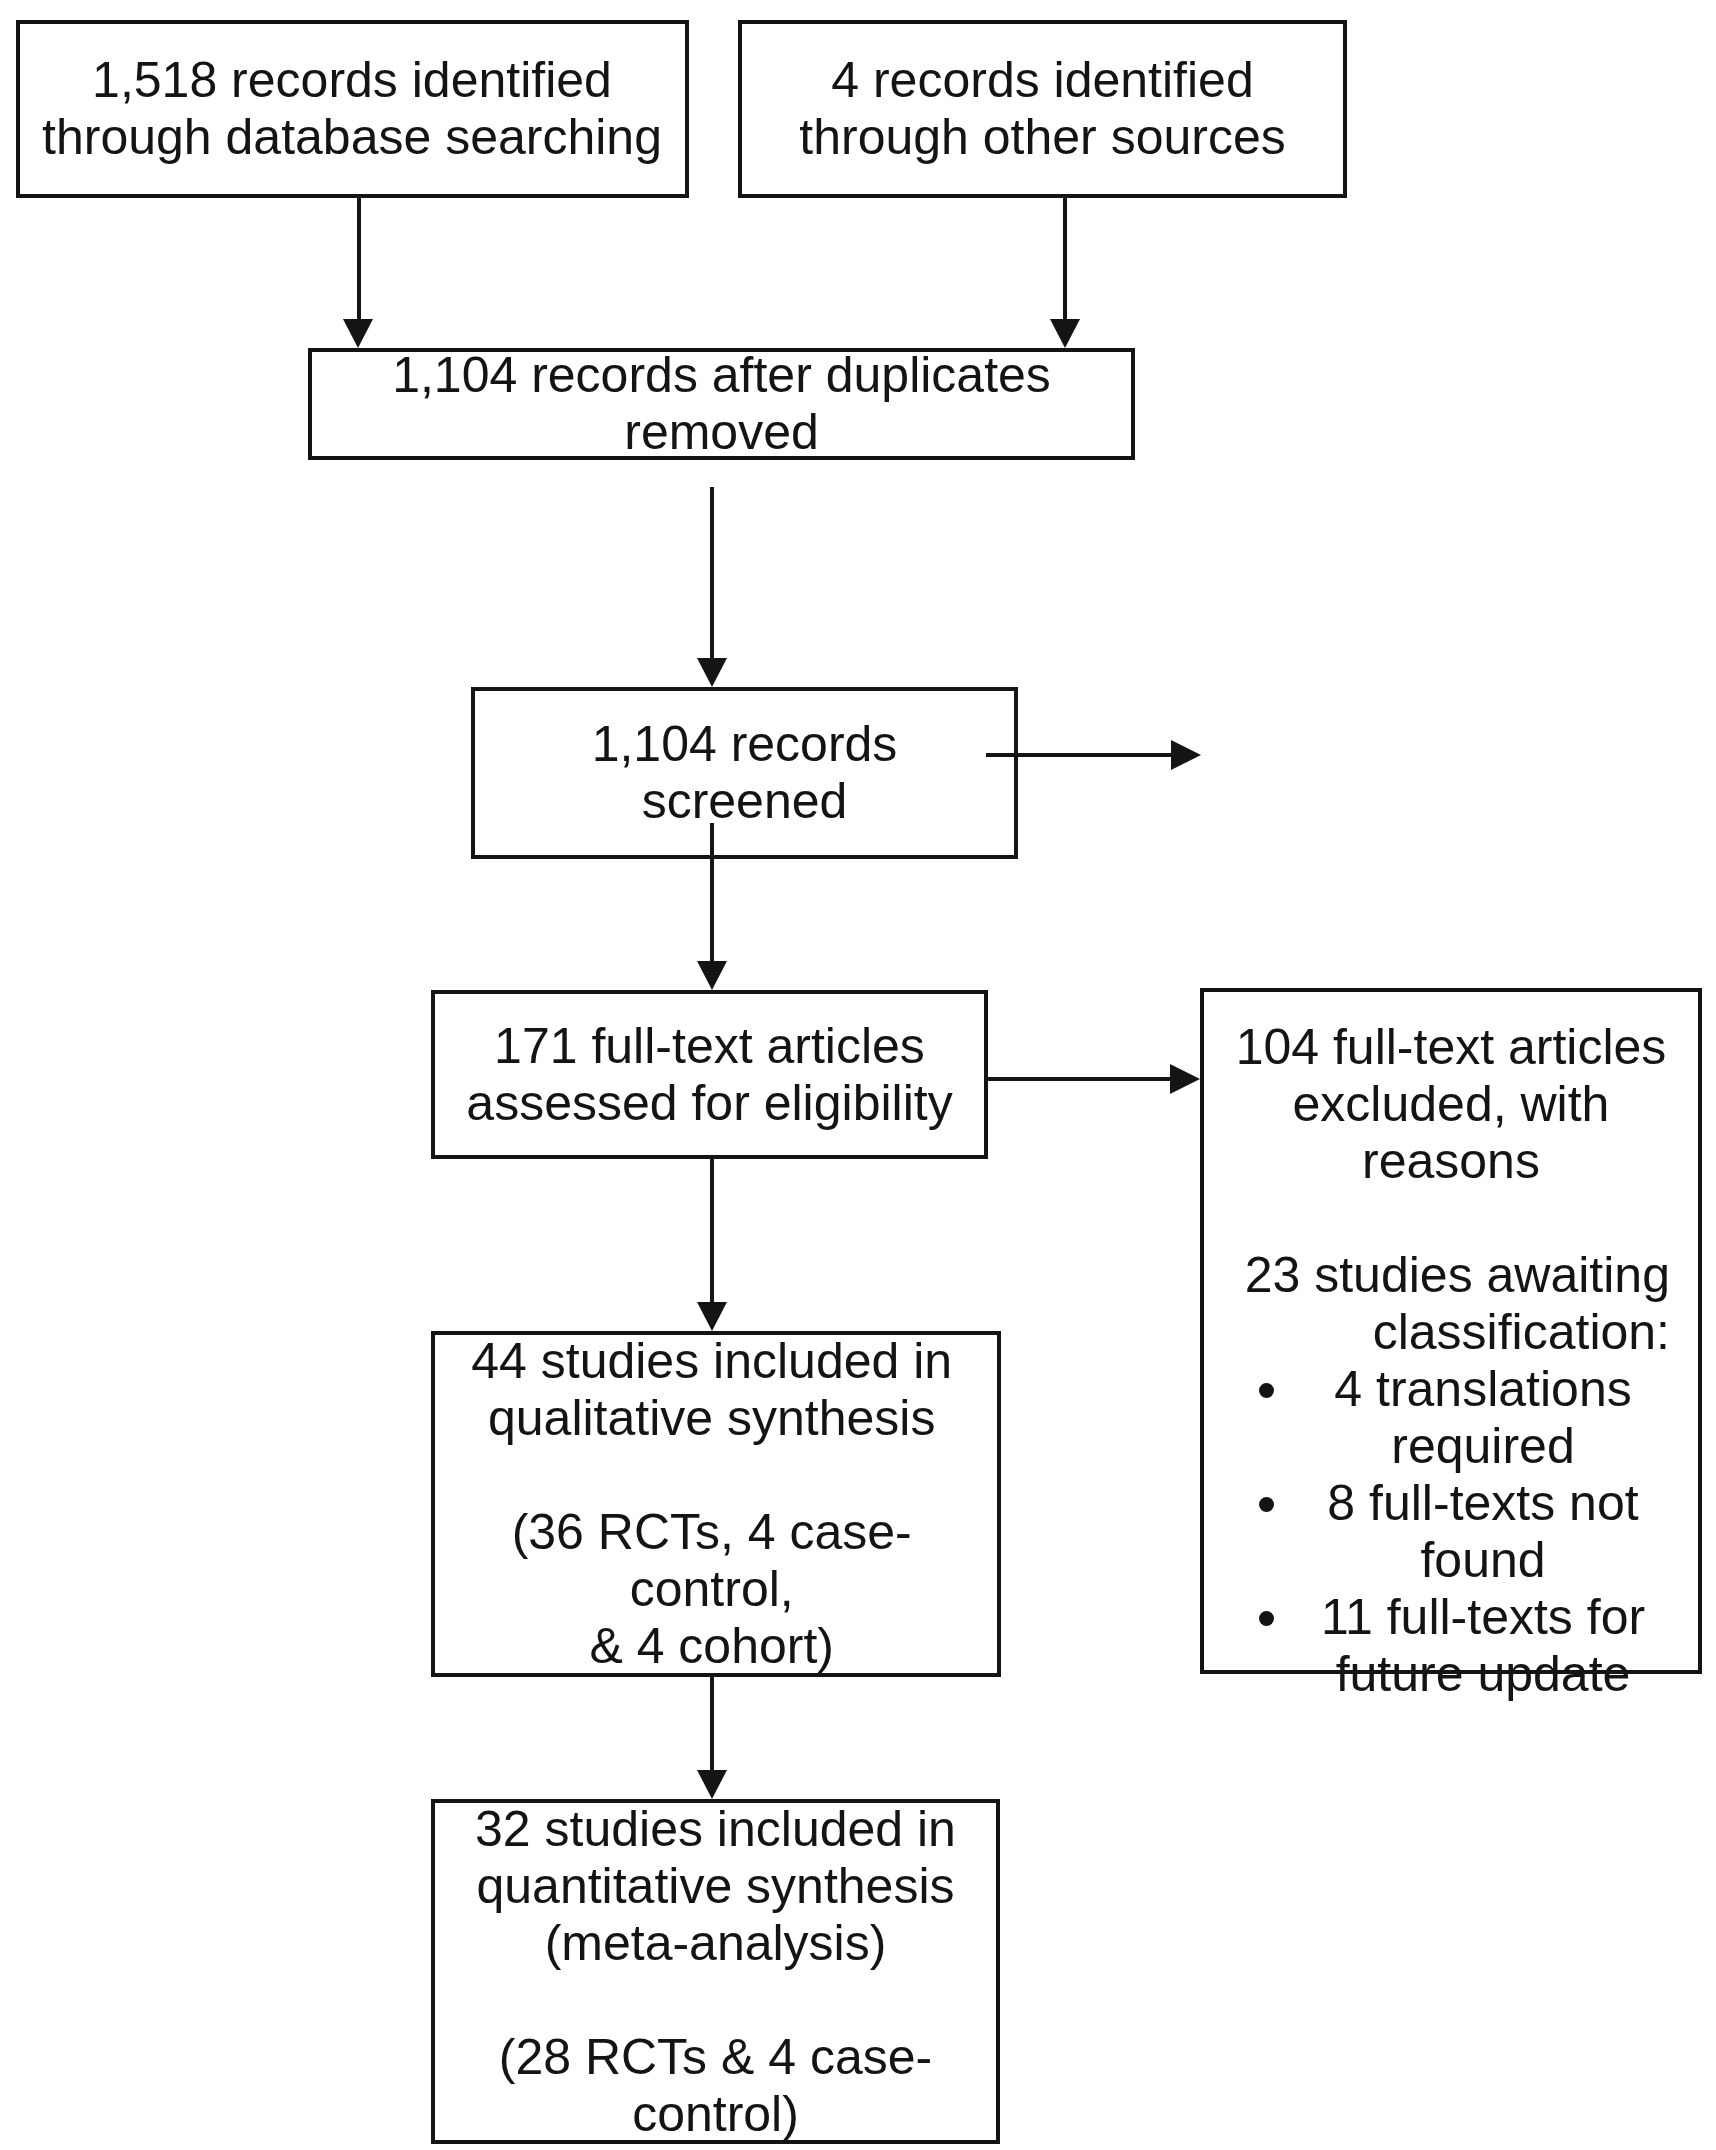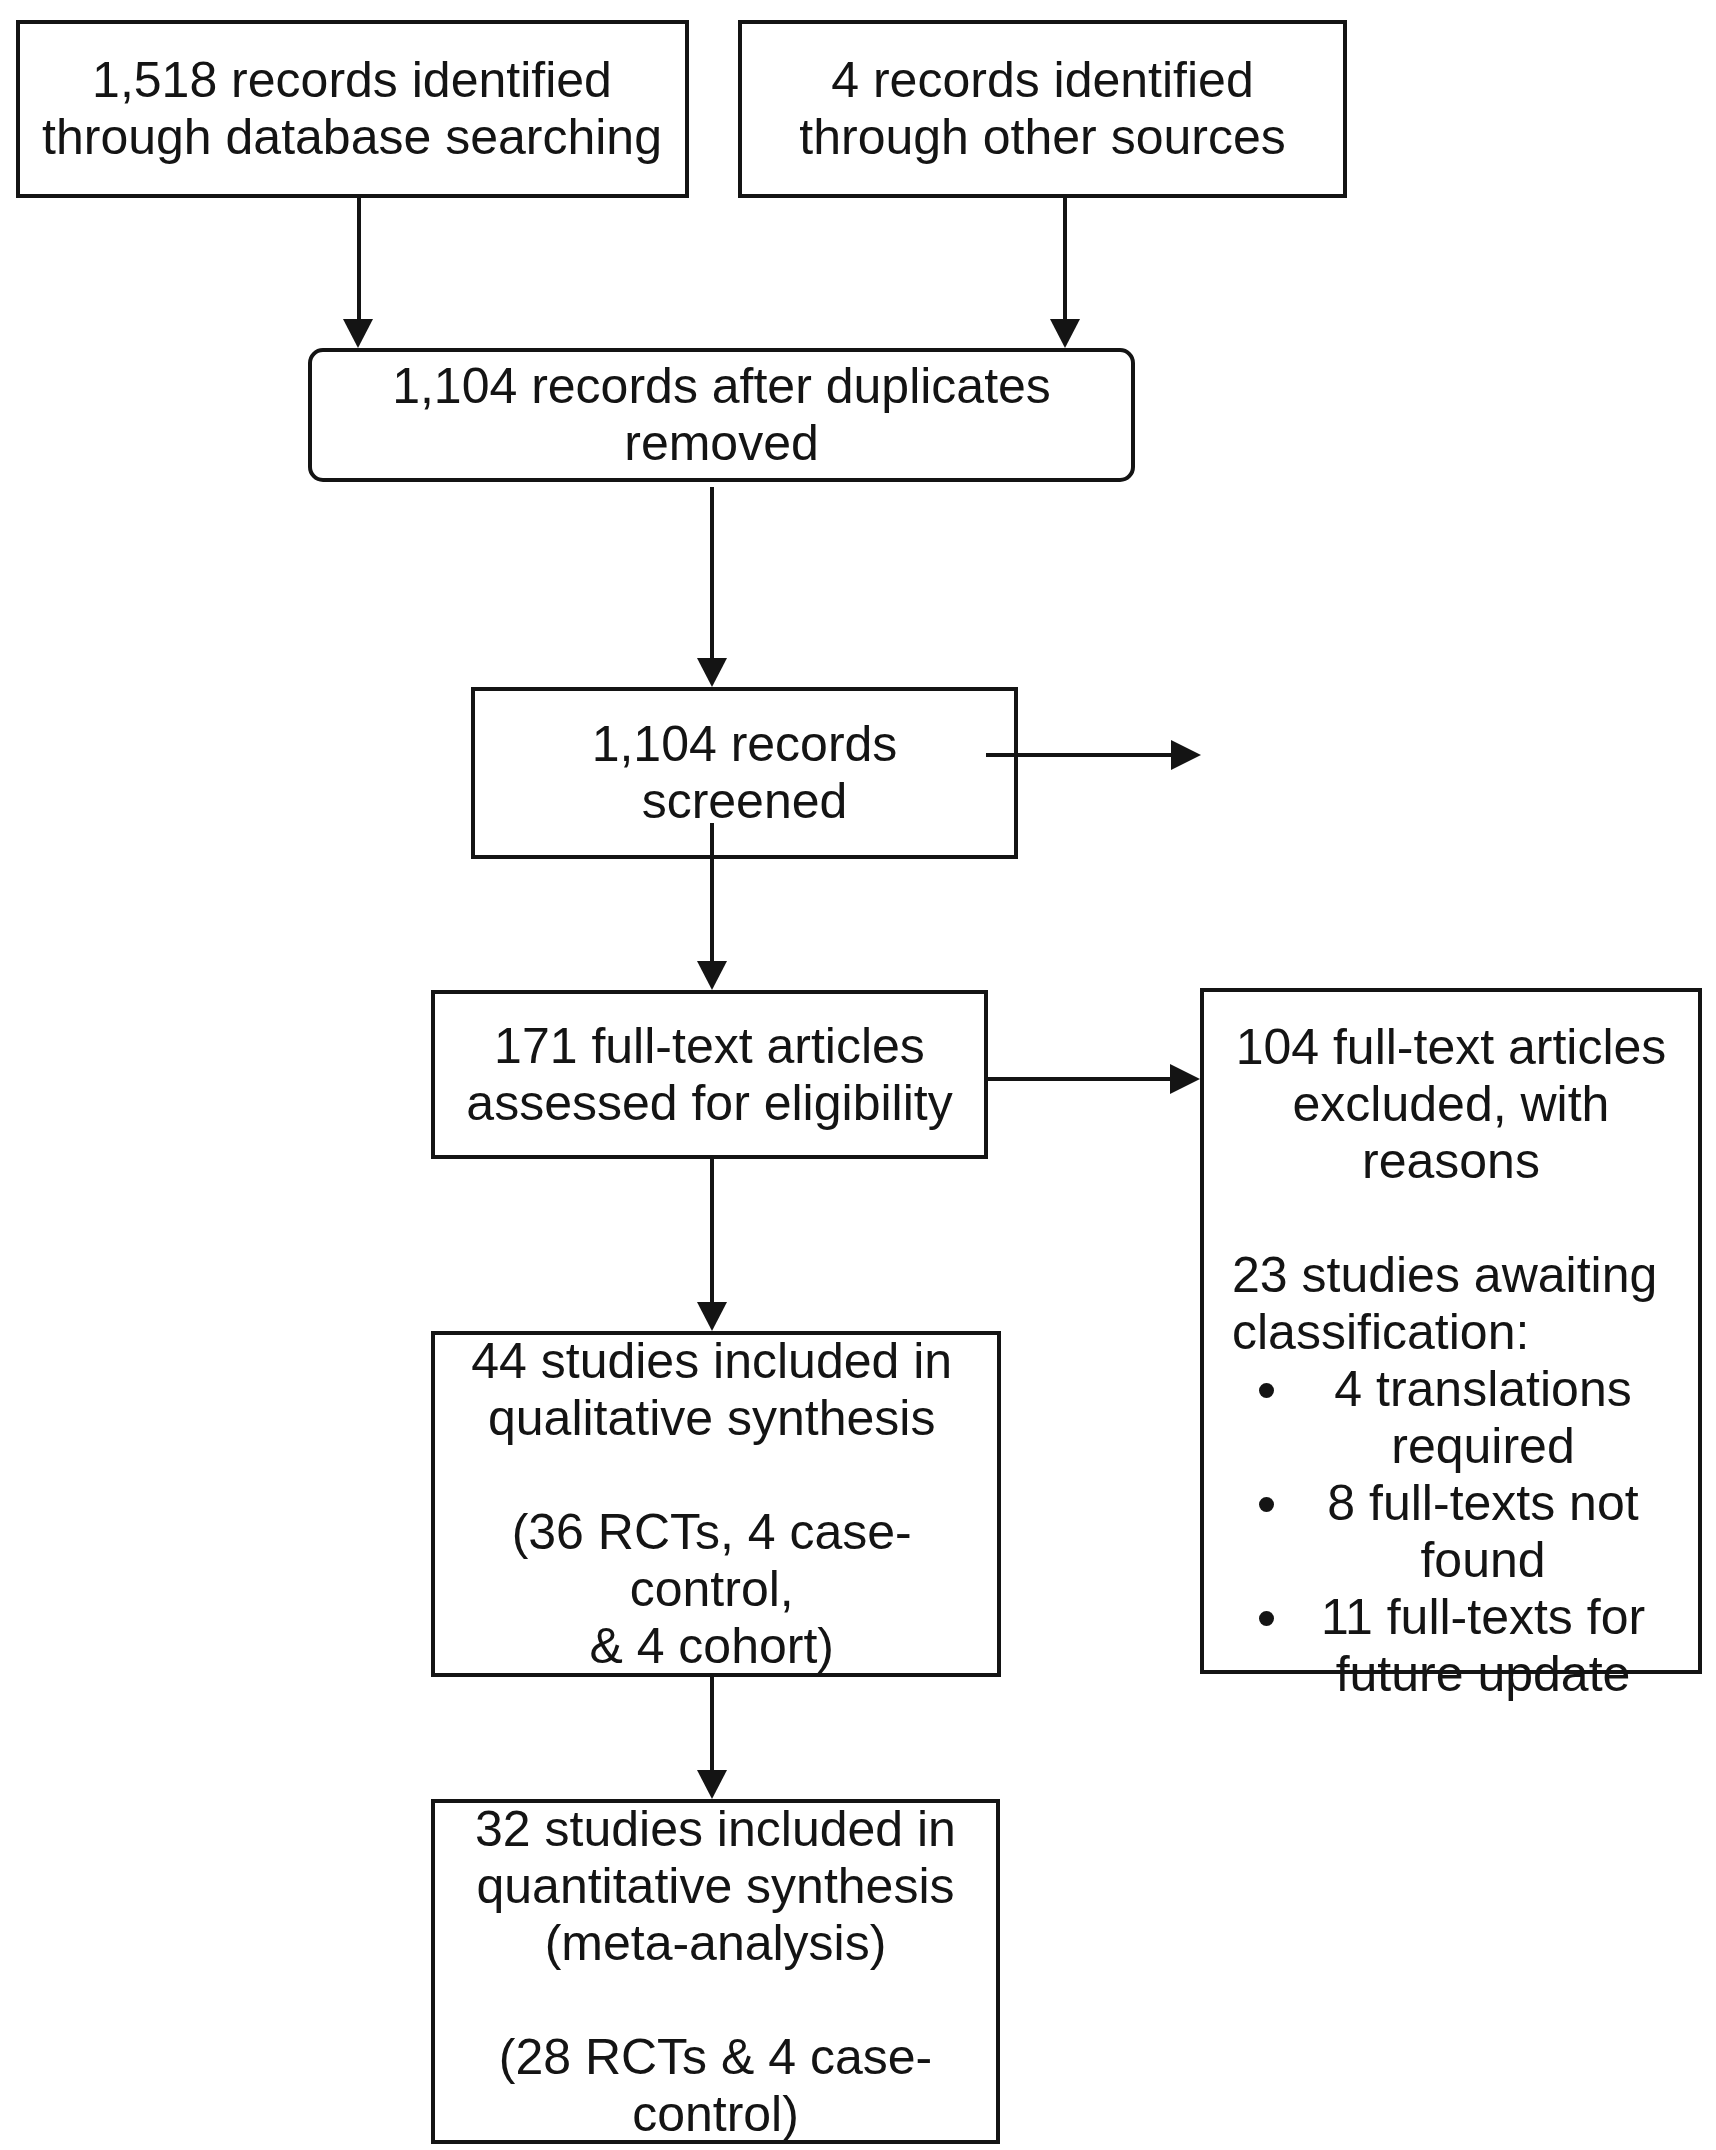--- a/index.html
+++ b/index.html
@@ -28,38 +28,38 @@
     justify-content:center;
     text-align:center;
     white-space:pre-line;
     font-size:50px;
     line-height:57px;
     padding:5.2px 20.6px;
   }
   
   #box-a{left:15.5px;   top:19.6px;   width:673px; height:178px;}
   #box-b{left:738px; top:19.6px;   width:609px; height:178px;}
-  #box-c{left:308px;  top:348px;  width:827px; height:134px;border-radius:15px;}
+  #box-c{left:308px;  top:348px;  width:827px; height:112px;}
   #box-d{left:439px;  top:687px; width:547px; height:172px;margin-left:32px;}
   #box-e{left:1201px; top:693px; width:489px;  height:121px;}
   #box-f{left:431px;  top:990px; width:557px; height:169px;}
   #box-g{left:1200px; top:988px; width:502px;  height:686px;
          display:block; text-align:left; white-space:normal;
          padding:27px 28px 21px 28px;}
   #box-h{left:431px;  top:1331px; width:570px; height:346px;padding-left:12px;}
   #box-i{left:431px;  top:1799px; width:569px; height:345px;}
 
   
   #box-g .intro{
     text-align:center;
     white-space:pre-line;
     margin-bottom:57px;
   }
   #box-g .awaiting-heading{
-    text-align:left;
+    text-align:right;
     white-space:pre-line;
   }
   #box-g ul{
     list-style:disc outside;
     margin:0;
     padding-left:64px;
   }
   #box-g li{
     white-space:pre-line;
     text-align:center;

